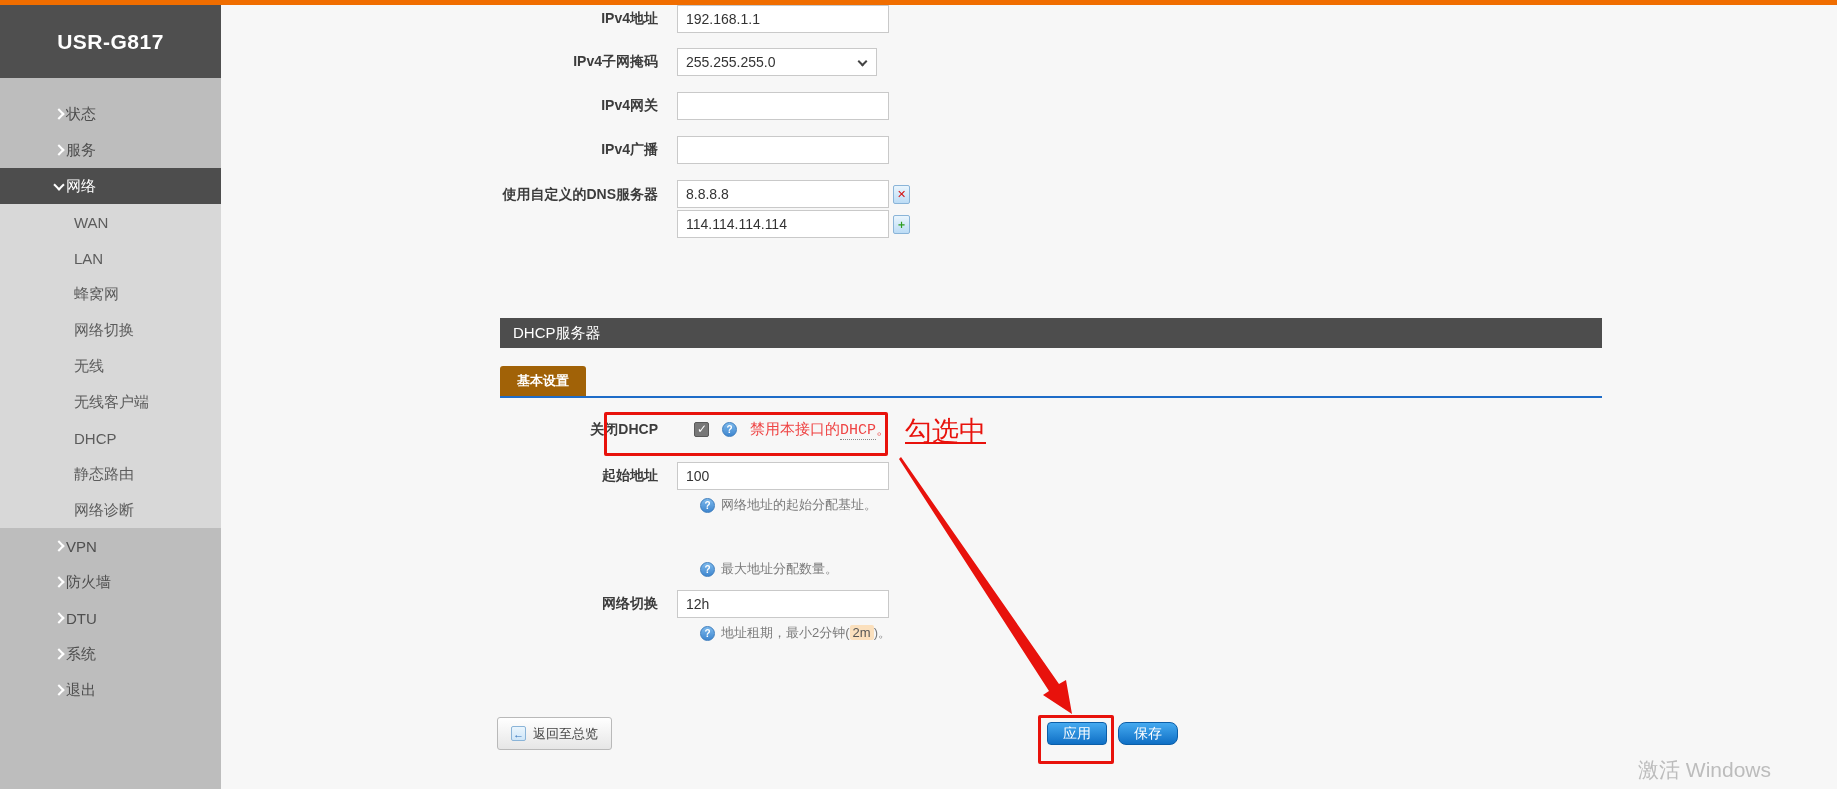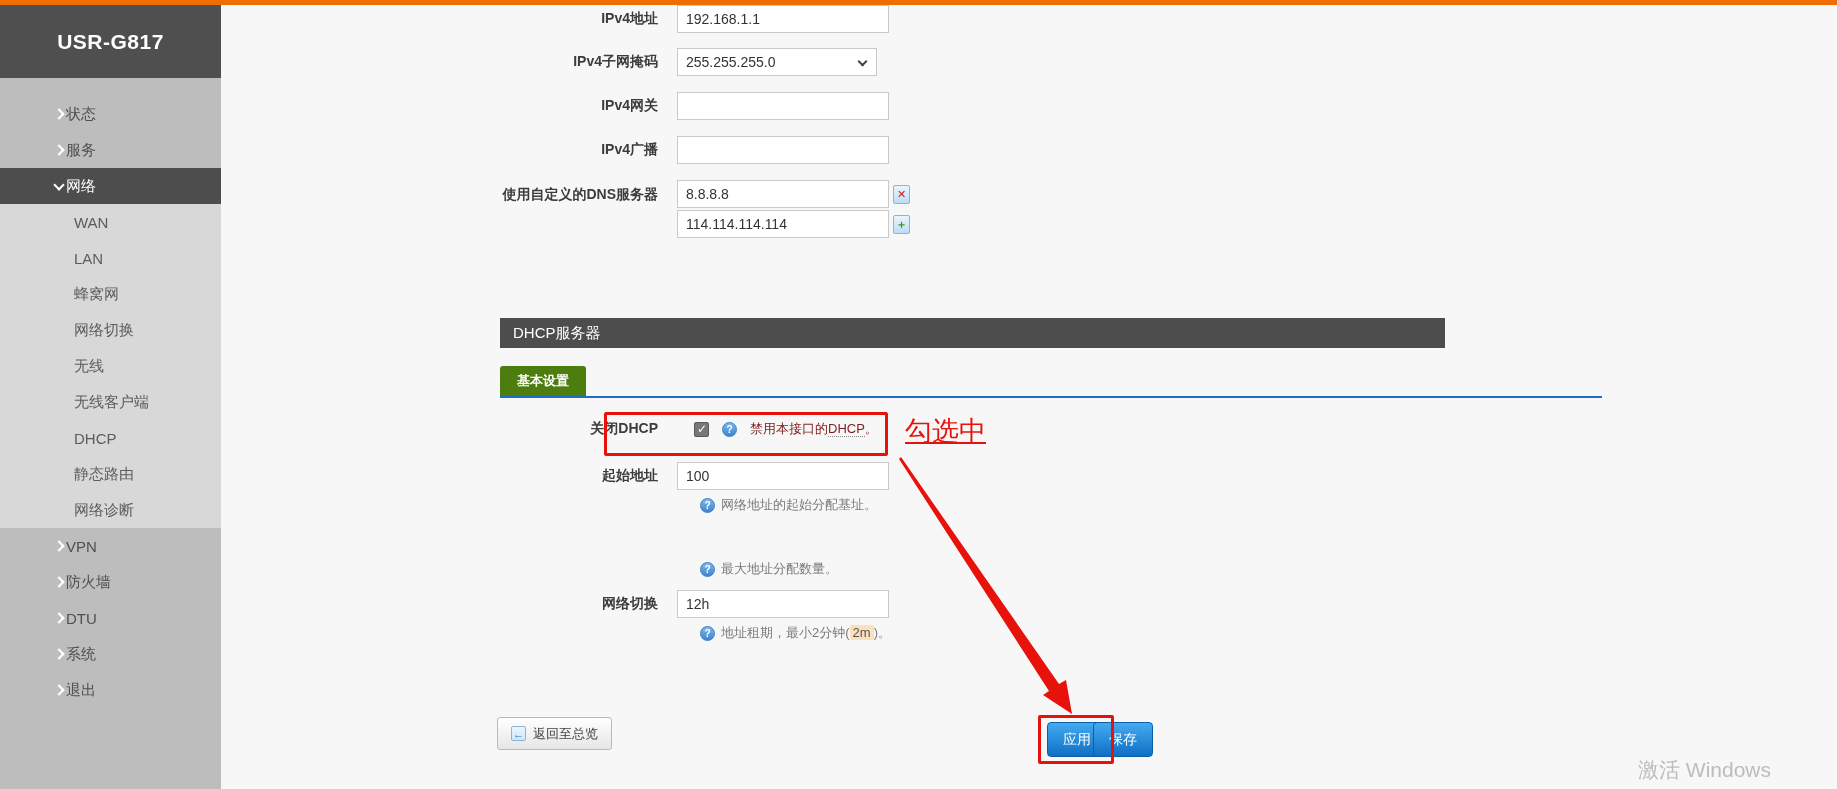--- a/index.html
+++ b/index.html
@@ -47,43 +47,43 @@
 
   
   .help { position:absolute; display:flex; align-items:center; gap:6px; font-size:13px; color:#7a7a7a; }
   .qicon { width:15px; height:15px; border-radius:50%; background:linear-gradient(#7db9ec,#3e86cf);
     border:1px solid #3d7dbd; color:#fff; font-size:10px; font-weight:bold;
     display:flex; align-items:center; justify-content:center; flex:0 0 auto; }
   .hl { background:#fbe0bd; padding:0 3px; color:#555; border-radius:2px; }
   .dotted-u { border-bottom:1px dotted #888; }
 
   
-  .secbar { position:absolute; left:279px; top:313px; width:945px; height:30px; background:#4d4d4d;
+  .secbar { position:absolute; left:279px; top:313px; width:1102px; height:30px; background:#4d4d4d;
     color:#fff; font-size:15px; display:flex; align-items:center; padding-left:13px; }
   .tabline { position:absolute; left:279px; top:391px; width:1102px; height:2px; background:#1e6cc8; }
-  .tab { position:absolute; left:279px; top:361px; height:30px; background:#4d7c0f; color:#fff;
+  .tab { position:absolute; left:279px; top:361px; height:30px; background:#a16207; color:#fff;
     font-size:13px; font-weight:bold; display:flex; align-items:center; padding:0 17px;
     border-radius:3px 3px 0 0; cursor:pointer; }
 
   .checkbox { width:15px; height:15px; background:#787878; border:1px solid #5a5a5a; border-radius:2px;
     position:relative; cursor:pointer; flex:0 0 auto; }
   .checkbox.checked::after { content:"✓"; position:absolute; left:2px; top:-1px; color:#fff; font-size:12px; font-weight:bold; }
 
   
   .btn-back { position:absolute; left:276px; top:712px; height:33px; display:flex; align-items:center; gap:7px;
     padding:0 13px; background:linear-gradient(#ffffff,#e6e6e6); border:1px solid #b9b9b9; border-radius:3px;
     font-size:13px; color:#444; cursor:pointer; }
   .backicon { width:15px; height:15px; border:1px solid #8ab4d8; border-radius:2px;
     background:linear-gradient(#eaf5fd,#cfe6f8); color:#2f6fb8; font-size:11px; font-weight:bold;
     display:flex; align-items:center; justify-content:center; }
-  .btn-blue { position:absolute; height:35px; min-width:57px; padding:0 15px;
+  .btn-blue { position:absolute; height:23px; min-width:57px; padding:0 15px;
     background:linear-gradient(#45aaf0,#0f6fc5); border:1px solid #0b5ea8; border-radius:4px;
     color:#fff; font-size:14px; cursor:pointer; font-family:"Liberation Sans",sans-serif; }
   .btn-apply { left:826px; top:717px; }
-  .btn-save  { left:872px; top:717px; }
+  .btn-save  { left:897px; top:717px;border-radius:8px; }
 
   
   .redbox { position:absolute; border:3px solid #e8120c; border-radius:2px; pointer-events:none; }
   .redbox1 { left:383px; top:407px; width:284px; height:44px; }
   .redbox2 { left:817px; top:710px; width:76px; height:49px; }
   .rednote { position:absolute; left:684px; top:408px; color:#e8120c; font-size:27px; pointer-events:none;text-decoration:underline; }
   .arrow-svg { position:absolute; left:0; top:0; width:1616px; height:784px; pointer-events:none; z-index:10; }
 
   .watermark { position:absolute; left:1417px; top:751px; font-size:21px; color:#bcbcbc; }
 </style>
@@ -188,21 +188,21 @@
   <div class="tab">
     <span>基本设置</span>
   </div>
   <div class="tabline"></div>
 
   <div class="frow" style="top:415px;">
     <div class="flabel">关闭DHCP</div>
     <div style="display:flex; align-items:center; gap:13px; padding-left:17px;">
       <span class="checkbox checked"></span>
       <span class="qicon">?</span>
-      <span style="font-size:13px; color:#7f1d1d;">
+      <span style="font-size:15px; color:#ef4444;font-family:Liberation Mono, monospace;">
         <span>禁用本接口的</span><span class="dotted-u">DHCP</span><span>。</span>
       </span>
     </div>
   </div>
 
   <div class="frow" style="top:457px;">
     <div class="flabel">起始地址</div>
     <input class="finput" value="100" style="">
   </div>
   <div class="help" style="left:479px; top:491px;">

